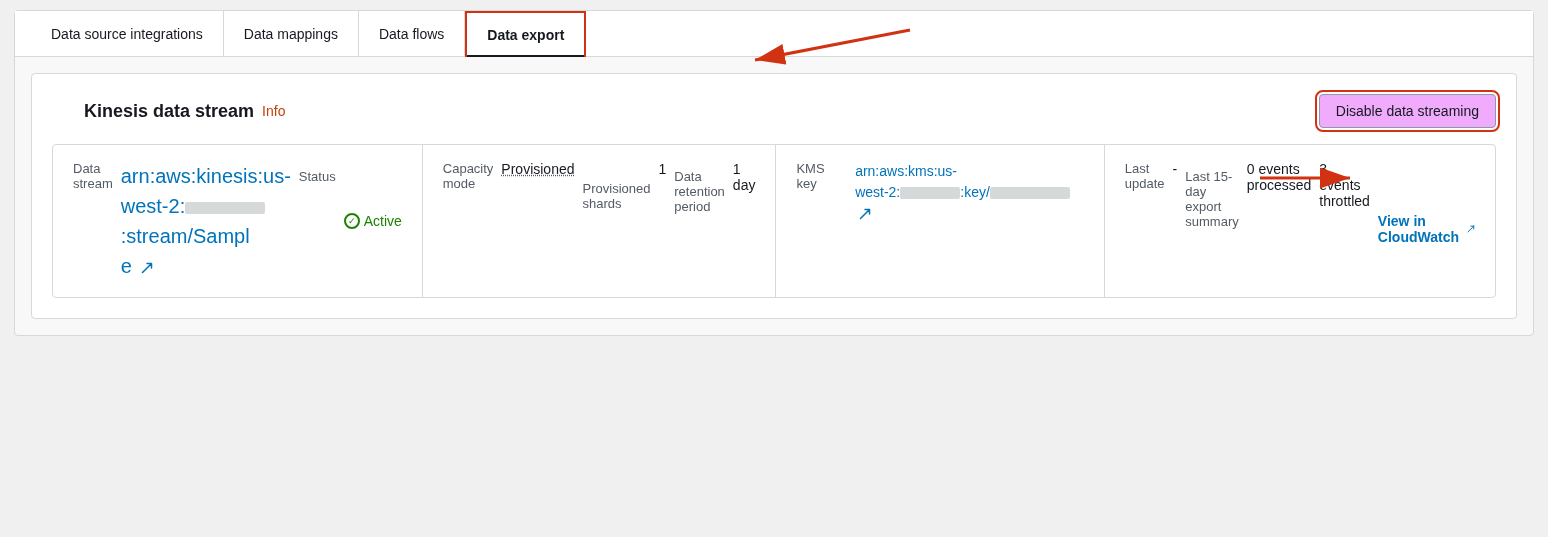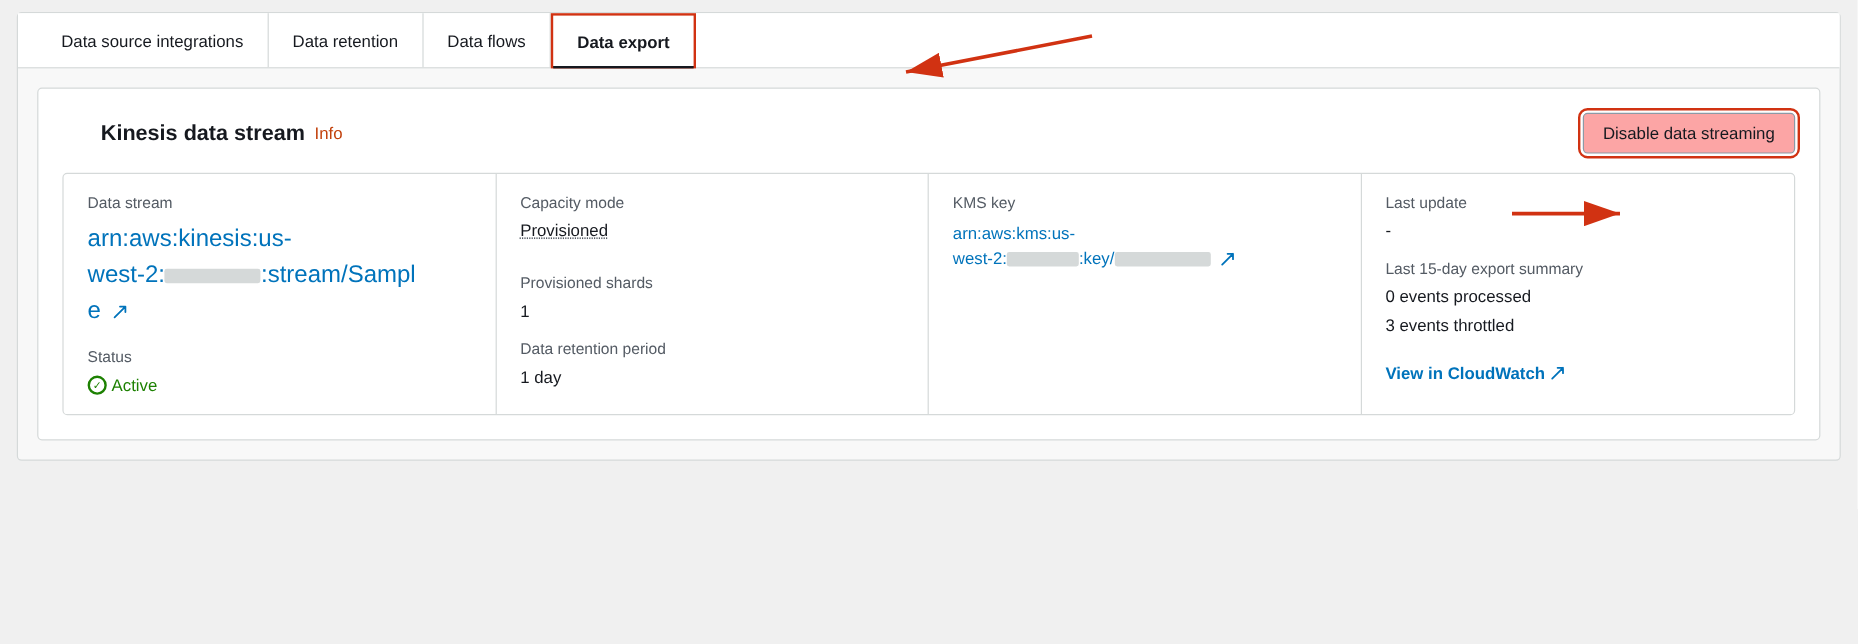--- a/index.html
+++ b/index.html
@@ -75,42 +75,41 @@
       gap: 8px;
     }
     .info-link {
       font-size: 14px;
       color: #c2410c;
       text-decoration: none;
       font-weight: 400;
     }
     .disable-btn {
       border: 1px solid #8d99a5;
-      background: #fca5a5;
+      background: #f0abfc;
       padding: 8px 16px;
       font-size: 14px;
       border-radius: 4px;
       cursor: pointer;
       color: #16191f;
       font-weight: 400;
       outline: 2px solid #d13212;
       outline-offset: 2px;
     }
     
     .data-grid {
       display: grid;
       grid-template-columns: 1fr 1fr 1fr 1fr;
       border: 1px solid #d5d9d9;
       border-radius: 4px;
     }
     .data-cell {
       padding: 16px 20px;
       border-right: 1px solid #d5d9d9;
       display: flex;
-      flex-direction: column;
       gap: 8px;
     }
     .data-cell:last-child {
       border-right: none;
     }
     .cell-label {
       font-size: 13px;
       color: #545b64;
       font-weight: 400;
     }
@@ -180,21 +179,21 @@
     <line x1="1250" y1="168" x2="1340" y2="168" stroke="#d13212" stroke-width="3" marker-end="url(#arrowhead2)"></line>
   </svg>
 
   <div class="outer-container">
 
     <div class="tab-bar">
       <div class="tab-item">
         <span>Data source integrations</span>
       </div>
       <div class="tab-item">
-        <span>Data retention</span>
+        <span>Data mappings</span>
       </div>
       <div class="tab-item">
         <span>Data flows</span>
       </div>
       <div class="tab-item active highlighted" style="border: 2px solid #d13212; background:#fff; position:relative;align-items:center;">
         <span style="font-weight:700;">Data export</span>
         <div style="position:absolute; bottom:-2px; left:0; right:0; height:2px; background:#16191f;"></div>
       </div>
     </div>
 

